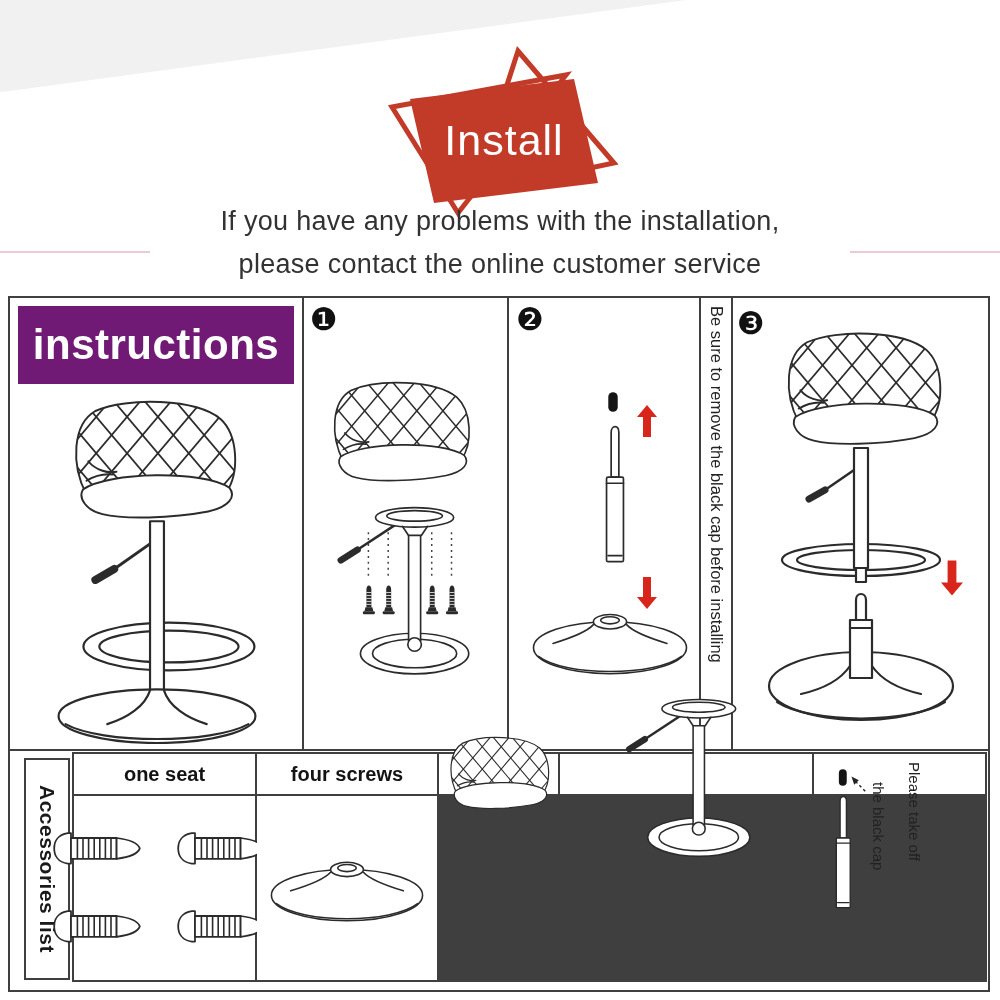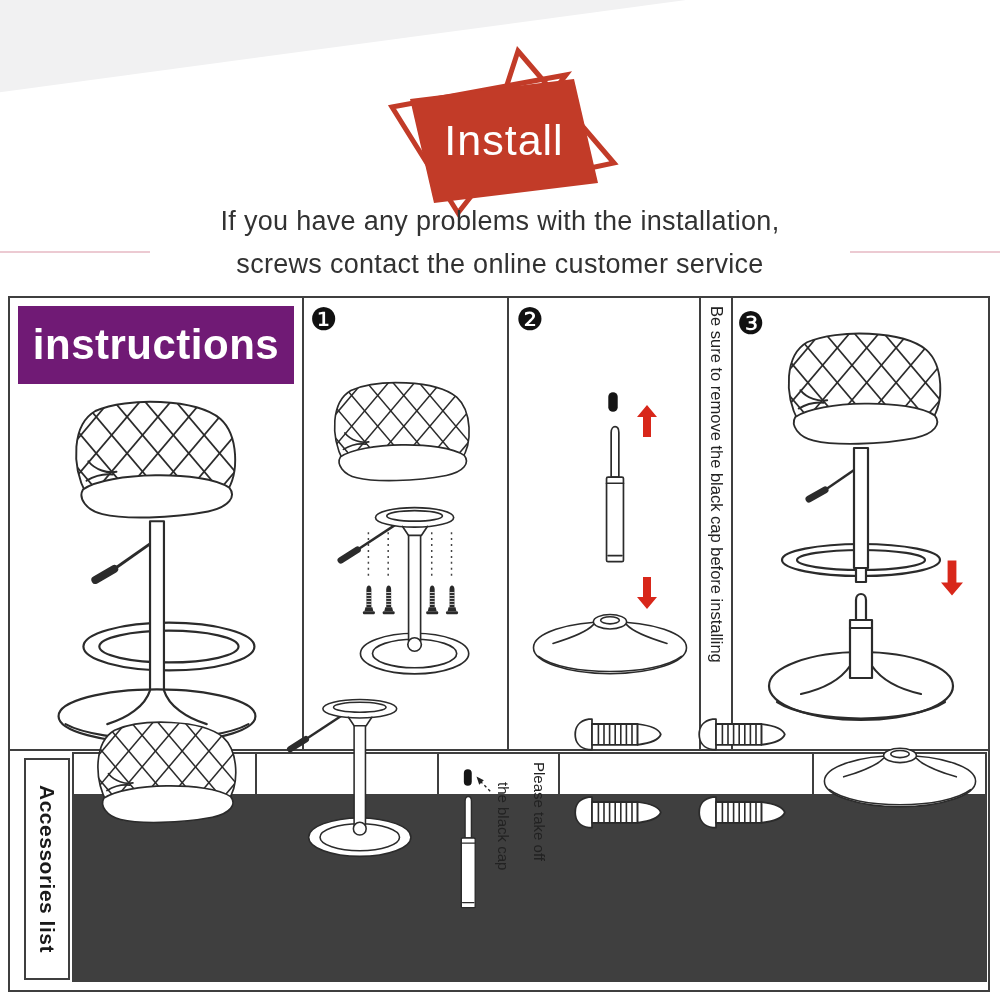--- a/index.html
+++ b/index.html
@@ -208,21 +208,21 @@
     <path d="M140,4 L236,116 L94,146 Z" fill="none" stroke="#c23b28" stroke-width="5"></path>
     <path d="M14,60 L188,28 L80,166 Z" fill="none" stroke="#c23b28" stroke-width="5"></path>
     <polygon points="32,52 196,32 220,136 56,156" fill="#c23b28"></polygon>
   </svg>
   <div class="badge-label">Install</div>
 
   <div class="pinkline" style="left:0;width:150px;"></div>
   <div class="pinkline" style="left:850px;width:150px;"></div>
 
   <div class="intro intro1">If you have any problems with the installation,</div>
-  <div class="intro intro2">screws contact the online customer service</div>
+  <div class="intro intro2">please contact the online customer service</div>
 
   <div class="main">
 
     <div class="vline" style="left:292px;"></div>
     <div class="vline" style="left:497px;"></div>
     <div class="vline" style="left:689px;"></div>
     <div class="vline" style="left:721px;"></div>
     <div class="hline"></div>
 
     <div class="instr-head">
@@ -247,20 +247,22 @@
     <div class="stepnum" style="left:727px;top:10px;">❸</div>
     <svg class="art" style="left:725px;top:30px;width:250px;height:414px;" viewBox="0 0 250 414">
         <use href="#panel3art"></use>
       </svg>
 
     <div class="acc-title-box">
       <div class="acc-title">Accessories list</div>
     </div>
 
     <div class="acc-grid">
+      <div class="acc-cell acc-head">one seat</div>
+      <div class="acc-cell acc-head">four screws</div>
 
       <div class="acc-cell">
         <svg style="width:168px;height:115px;" viewBox="0 0 220 150">
             <use href="#seat"></use>
           </svg>
       </div>
 
       <div class="acc-cell">
         <svg style="width:142px;height:178px;" viewBox="0 0 200 250">
             <use href="#support"></use>

